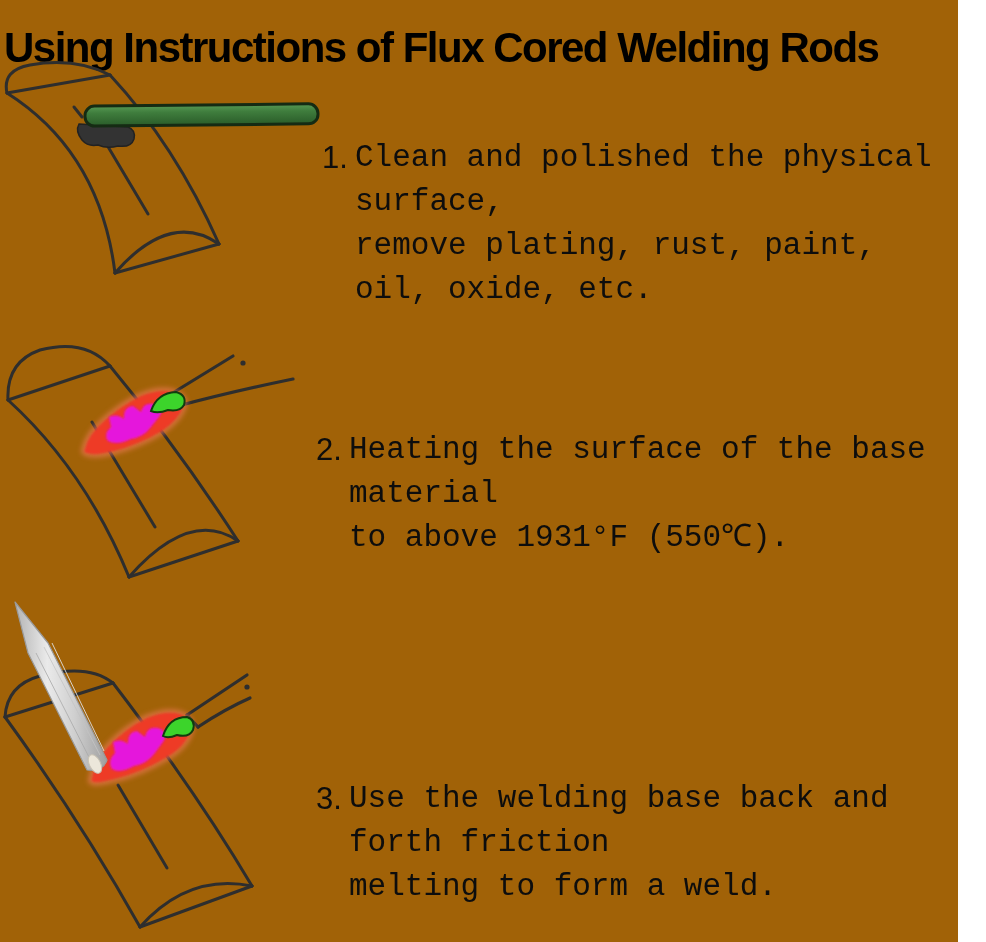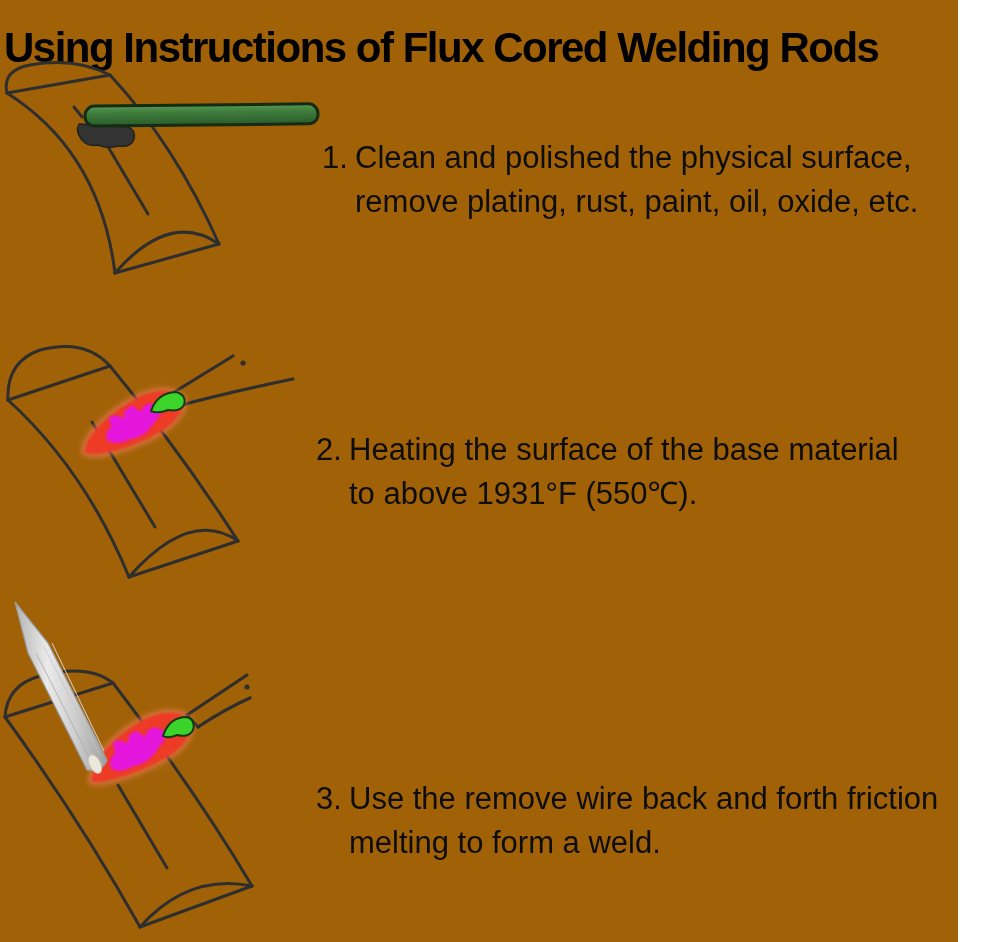--- a/index.html
+++ b/index.html
@@ -17,21 +17,21 @@
   .fig-2 { left:0; top:340px; width:330px; height:260px; }
   .fig-3 { left:0; top:595px; width:330px; height:347px; }
   .step-row {
     position:absolute; display:flex; align-items:flex-start;
     font-size:31px; line-height:44px; color:#0d0d0d;
   }
   .step-1 { left:322px; top:136px; }
   .step-2 { left:316px; top:428px; }
   .step-3 { left:316px; top:777px; }
   .step-num { flex:0 0 33px; }
-  .step-body { white-space:pre-line; }
+  .step-body { white-space:pre-line;font-family:Liberation Mono, monospace; }
 </style>
 </head>
 <body>
 
 <div class="canvas">
 
   <h1 class="title">Using Instructions of Flux Cored Welding Rods</h1>
 
   <div class="figure fig-1">
     <svg width="330" height="260" viewBox="0 0 330 260" xmlns="http://www.w3.org/2000/svg">
@@ -147,17 +147,17 @@
   </div>
 
   <div class="step-row step-2">
     <span class="step-num">2.</span>
     <div class="step-body">Heating the surface of the base material
 to above 1931°F (550℃).</div>
   </div>
 
   <div class="step-row step-3">
     <span class="step-num">3.</span>
-    <div class="step-body">Use the remove wire back and forth friction
+    <div class="step-body">Use the welding base back and forth friction
 melting to form a weld.</div>
   </div>
 
 </div>
 
 </body></html>

